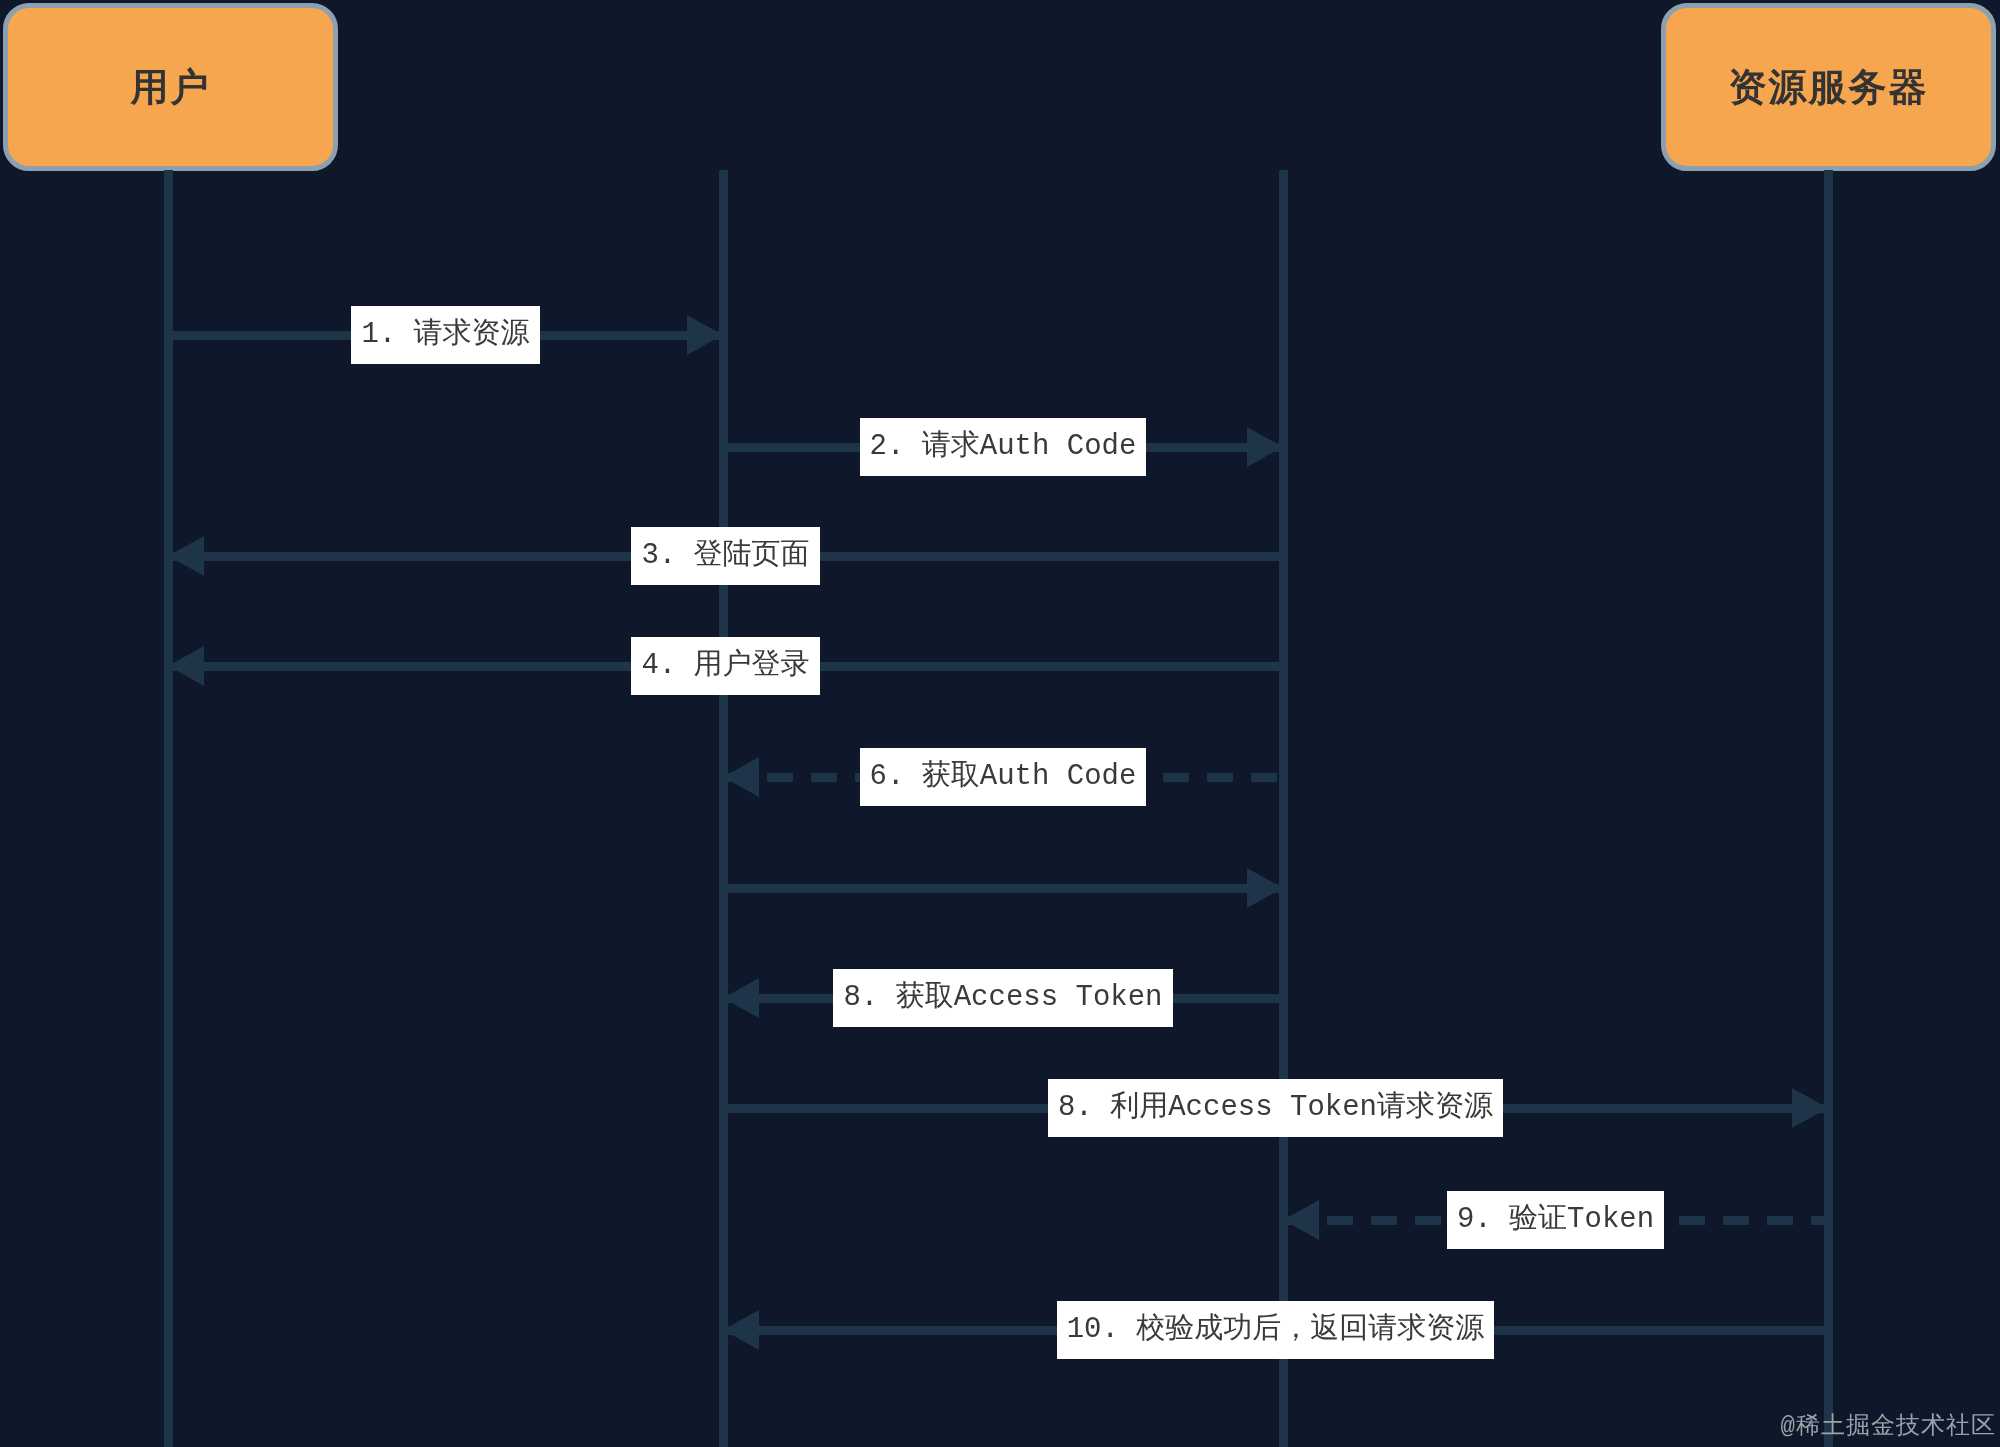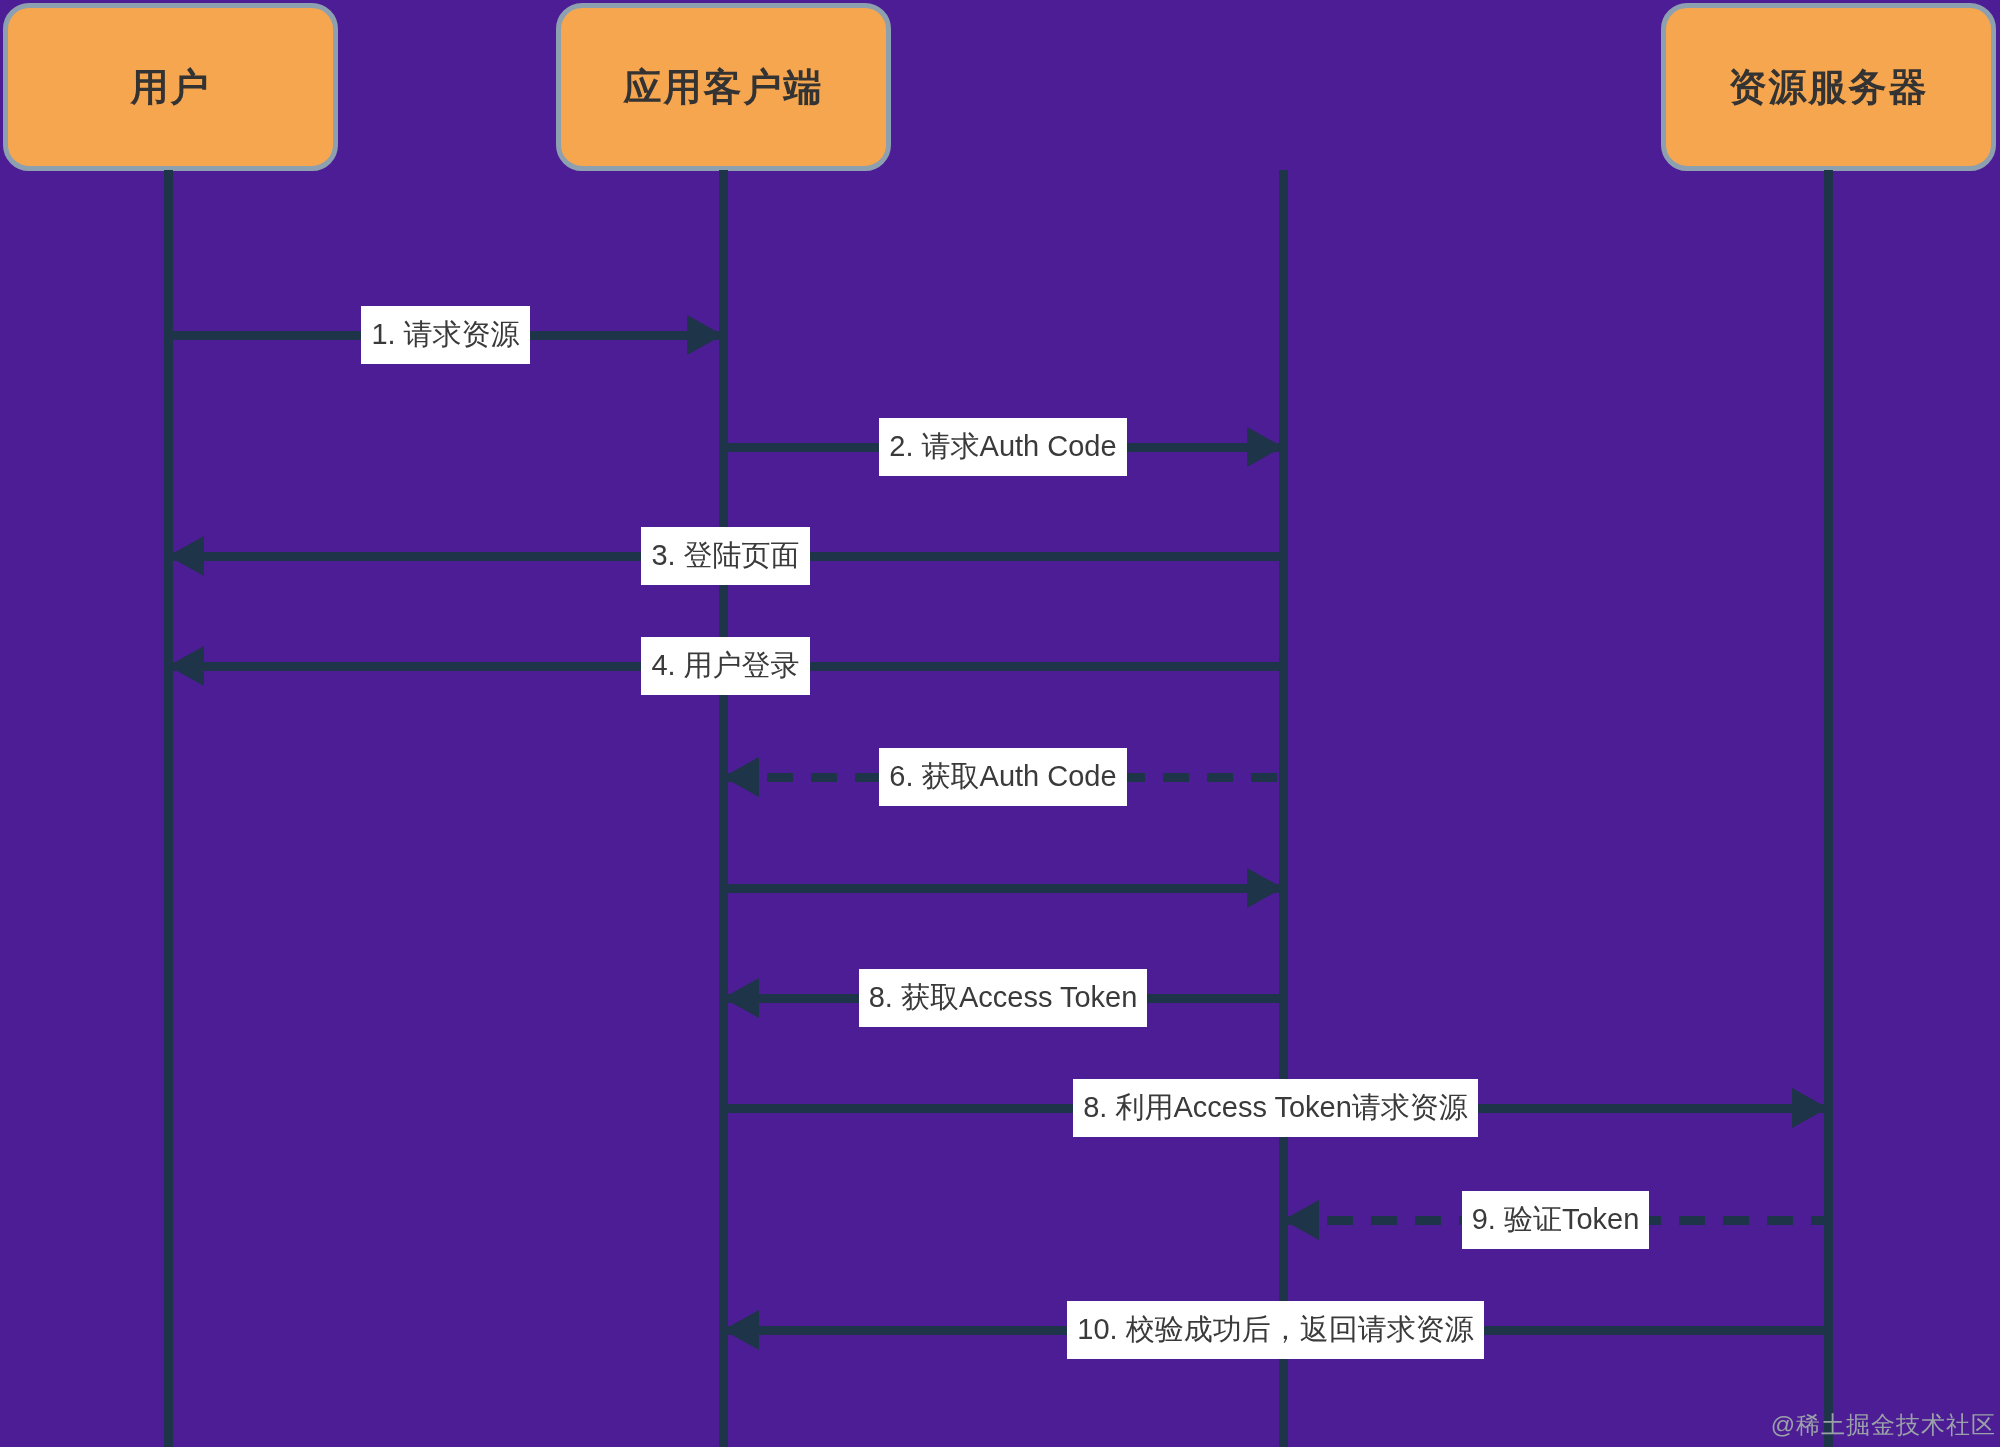--- a/index.html
+++ b/index.html
@@ -1,21 +1,21 @@
 <!DOCTYPE html>
 <html style="--actor_fill: #F5A64F; --actor_border: #8DA0B0; --actor_text: #333333; --line: #1E3449; --label_bg: #FFFFFF; --label_text: #3A3A3A; --watermark_text: #9BA1A8;"><head>
 <meta charset="utf-8">
 <style>
   :root{
     --actor_fill:#F5A64F; --actor_border:#8DA0B0; --actor_text:#333333;
     --line:#1E3449; --label_bg:#FFFFFF; --label_text:#3A3A3A; --watermark_text:#9BA1A8;
   }
   html,body{margin:0;padding:0;background:#000;}
-  #stage{position:relative;width:2000px;height:1447px;background:#4c1d95;overflow:hidden;
-         font-family:Liberation Sans, sans-serif;}
+  #stage{position:relative;width:2000px;height:1447px;background:#0f172a;overflow:hidden;
+         font-family:Liberation Mono, monospace;}
   .actor{position:absolute;top:3px;width:335px;height:168px;box-sizing:border-box;
          background:var(--actor_fill);border:5px solid var(--actor_border);border-radius:26px;
          display:flex;align-items:center;justify-content:center;
          font-size:38px;font-weight:600;letter-spacing:2px;color:var(--actor_text);}
   .lifeline{position:absolute;top:170px;bottom:0;width:9px;background:var(--line);}
   .msg{position:absolute;height:44px;display:flex;align-items:center;justify-content:center;}
   .msg-line{position:absolute;left:0;right:0;top:50%;height:9px;margin-top:-4px;background:var(--line);}
   .msg-line.dashed{background:repeating-linear-gradient(90deg,var(--line) 0 26px,transparent 26px 44px);}
   .arrow{position:absolute;top:50%;margin-top:-20px;width:0;height:0;
          border-top:20px solid transparent;border-bottom:20px solid transparent;z-index:1;}
@@ -26,23 +26,20 @@
   .watermark{position:absolute;right:4px;bottom:6px;font-size:24px;color:var(--watermark_text);
              letter-spacing:1px;z-index:3;}
 </style>
 </head>
 <body>
 
 <div id="stage">
 
   <div class="actor" style="left:3px;">
       <span>用户</span>
-    </div>
-  <div class="actor" style="left:556px;">
-      <span>应用客户端</span>
     </div>
   <div class="actor" style="left:1661px;">
       <span>资源服务器</span>
     </div>
 
   <div class="lifeline" style="left:164px;"></div>
   <div class="lifeline" style="left:719px;"></div>
   <div class="lifeline" style="left:1279px;"></div>
   <div class="lifeline" style="left:1824px;"></div>
 

